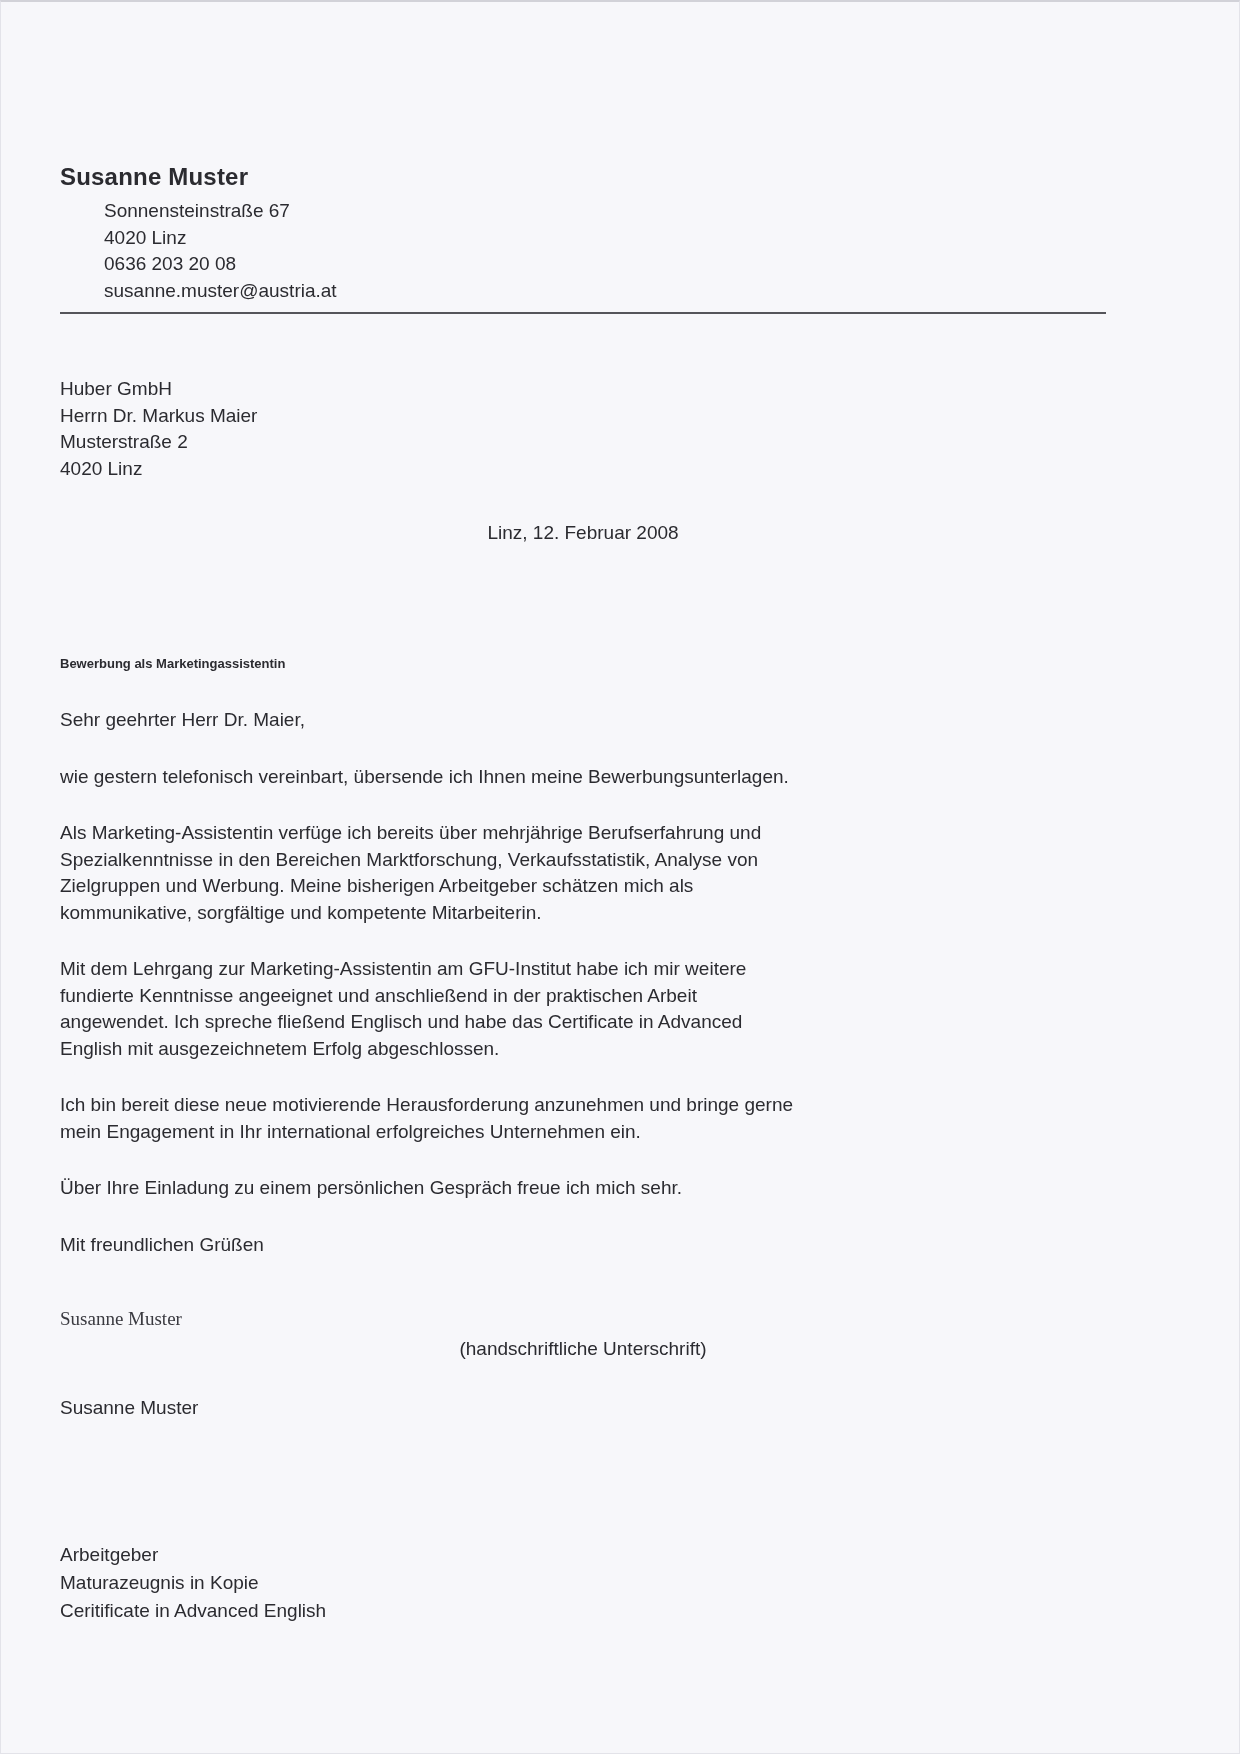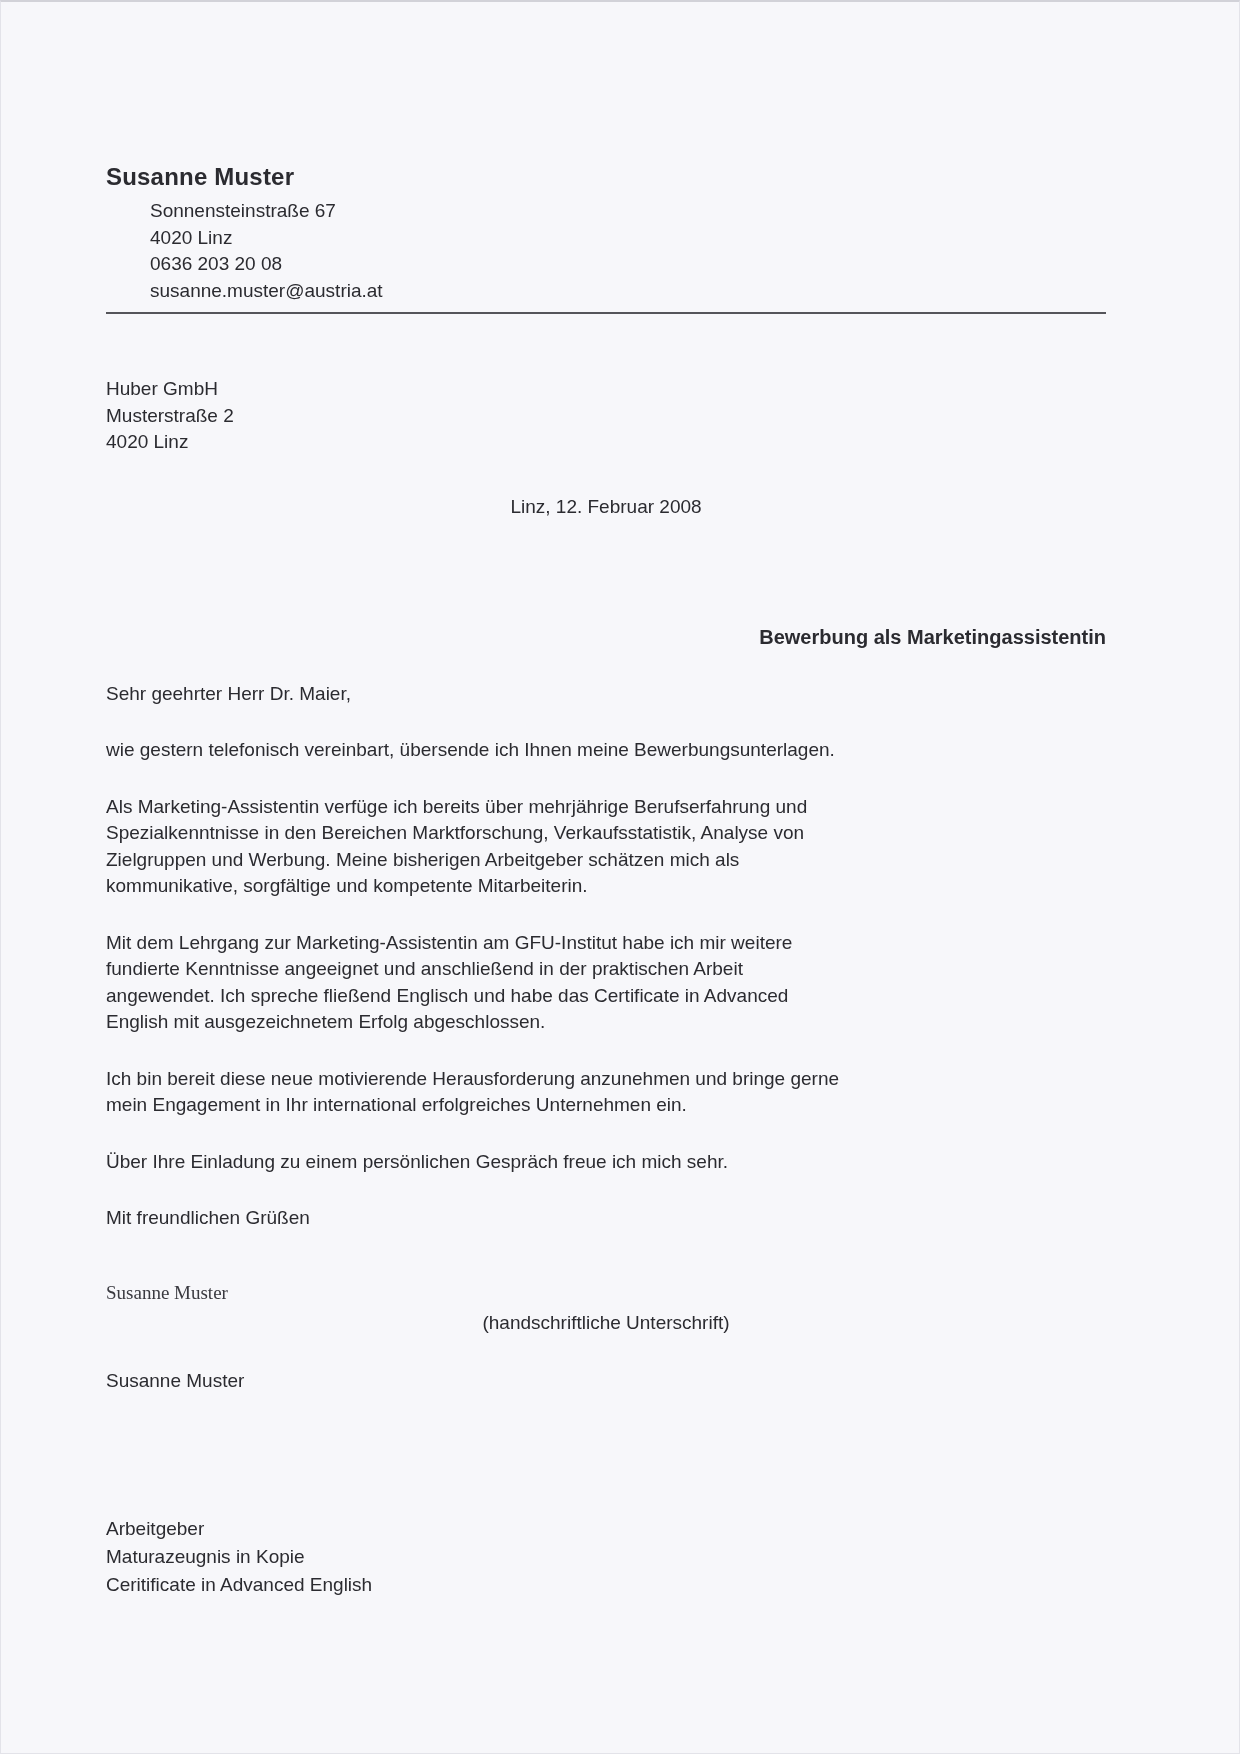--- a/index.html
+++ b/index.html
@@ -14,21 +14,21 @@
     width: 1240px;
     height: 1754px;
     margin: 0 auto;
     background: #f7f7fa;
     border: 1px solid #e3e3e9;
     border-top: 2px solid #d2d2d8;
     font-family: "Liberation Sans", "DejaVu Sans", sans-serif;
     font-size: 19px;
     line-height: 26.5px;
     color: #2b2b30;
-    padding: 160px 133px 0 105px;
+    padding: 160px 133px 0 59px;
     overflow: hidden;
   }
 
   .sender-name {
     font-size: 24px;
     font-weight: bold;
     line-height: 30px;
     margin-bottom: 6px;
     letter-spacing: 0.2px;
   }
@@ -47,23 +47,22 @@
 
   .date-line {
     margin-top: 38px;
     text-align: center;
     line-height: 26.5px;
   }
 
   .subject-line {
     margin-top: 104px;
     font-weight: bold;
-    font-size: 20px;
+    font-size: 13px;
     line-height: 26.5px;
-    text-align: right;
   }
 
   .salutation { margin-top: 30px; }
 
   .body-paragraph {
     margin-top: 30px;
     white-space: pre-line;
     line-height: 26.5px;
   }
 
@@ -94,20 +93,21 @@
     <div class="sender-line">Sonnensteinstraße 67</div>
     <div class="sender-line">4020 Linz</div>
     <div class="sender-line">0636 203 20 08</div>
     <div class="sender-line">susanne.muster@austria.at</div>
   </div>
 
   <hr class="letterhead-divider">
 
   <div class="recipient-block">
     <div class="recipient-line">Huber GmbH</div>
+    <div class="recipient-line">Herrn Dr. Markus Maier</div>
     <div class="recipient-line">Musterstraße 2</div>
     <div class="recipient-line">4020 Linz</div>
   </div>
 
   <div class="date-line">Linz, 12. Februar 2008</div>
 
   <div class="subject-line">Bewerbung als Marketingassistentin</div>
 
   <div class="salutation">Sehr geehrter Herr Dr. Maier,</div>
 

